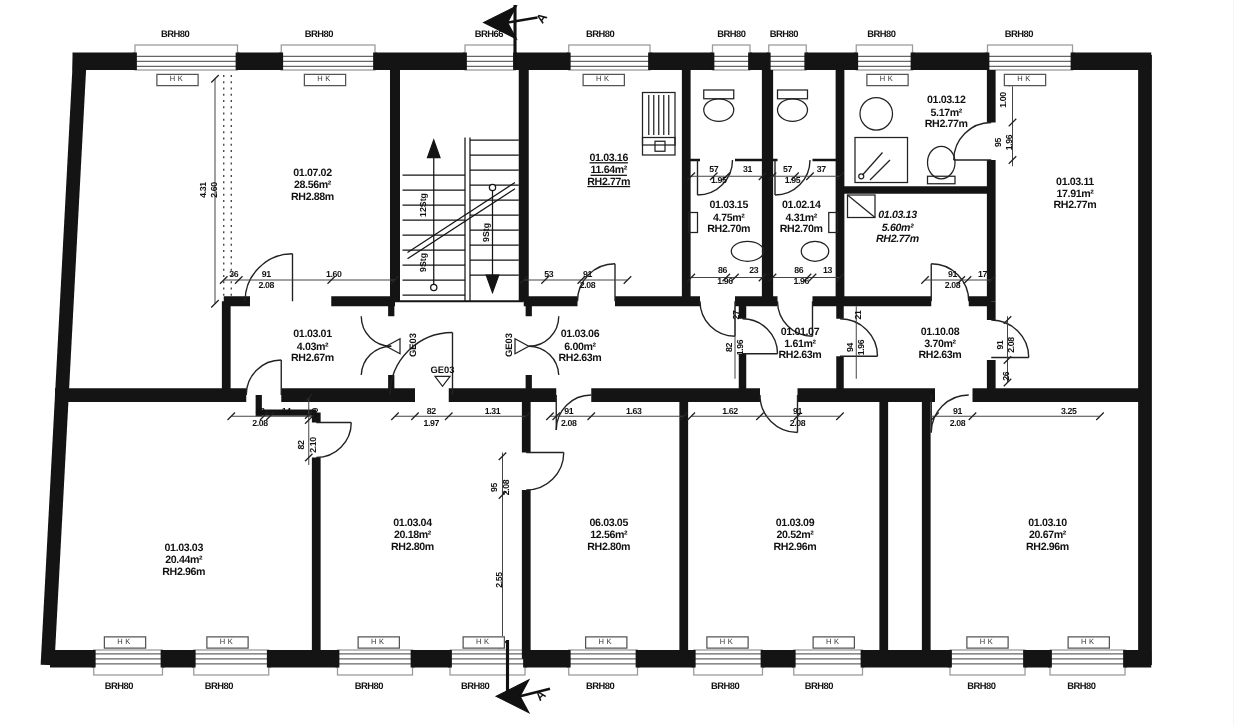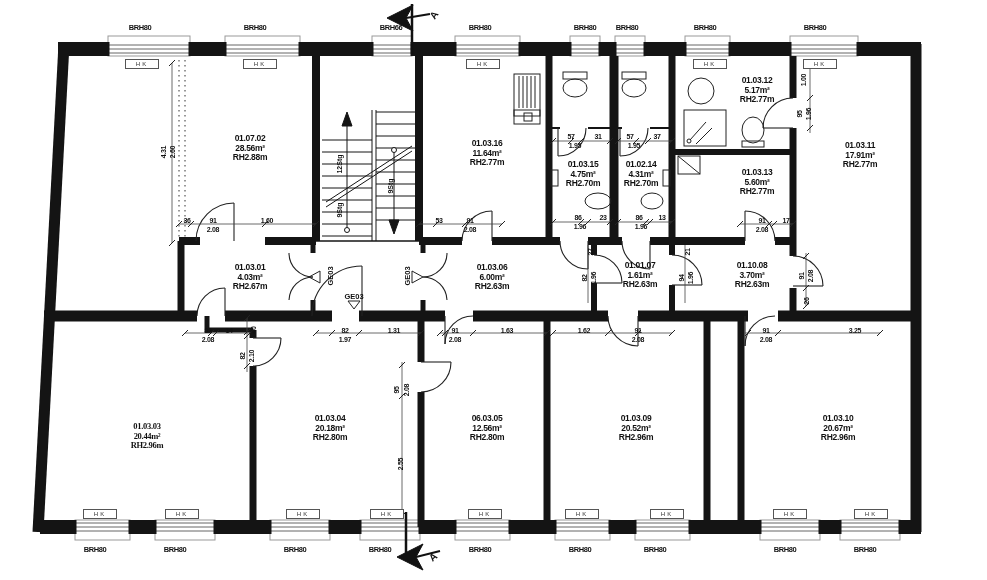--- a/index.html
+++ b/index.html
@@ -389,71 +389,71 @@
       <line x1="416" y1="557" x2="440" y2="551" stroke-width="2"></line>
     </g>
   </svg>
 
   <div id="labels">
       <div class="room-lbl" style="left: 250px; top: 148px;">
         <div>01.07.02</div>
         <div>28.56m²</div>
         <div>RH2.88m</div>
       </div>
-      <div class="room-lbl" style="left: 487px; top: 153px;">
+      <div class="room-lbl" style="left: 487px; top: 136px; text-decoration: underline;">
         <div>01.03.16</div>
         <div>11.64m²</div>
         <div>RH2.77m</div>
       </div>
       <div class="room-lbl" style="left: 583px; top: 174px;">
         <div>01.03.15</div>
         <div>4.75m²</div>
         <div>RH2.70m</div>
       </div>
       <div class="room-lbl" style="left: 641px; top: 174px;">
         <div>01.02.14</div>
         <div>4.31m²</div>
         <div>RH2.70m</div>
       </div>
       <div class="room-lbl" style="left: 757px; top: 90px;">
         <div>01.03.12</div>
         <div>5.17m²</div>
         <div>RH2.77m</div>
       </div>
-      <div class="room-lbl" style="left: 757px; top: 182px;">
+      <div class="room-lbl" style="left: 718px; top: 182px; font-style: italic;">
         <div>01.03.13</div>
         <div>5.60m²</div>
         <div>RH2.77m</div>
       </div>
       <div class="room-lbl" style="left: 860px; top: 155px;">
         <div>01.03.11</div>
         <div>17.91m²</div>
         <div>RH2.77m</div>
       </div>
       <div class="room-lbl" style="left: 250px; top: 277px;">
         <div>01.03.01</div>
         <div>4.03m²</div>
         <div>RH2.67m</div>
       </div>
-      <div class="room-lbl" style="left: 492px; top: 277px;">
+      <div class="room-lbl" style="left: 464px; top: 277px;">
         <div>01.03.06</div>
         <div>6.00m²</div>
         <div>RH2.63m</div>
       </div>
       <div class="room-lbl" style="left: 640px; top: 275px;">
         <div>01.01.07</div>
         <div>1.61m²</div>
         <div>RH2.63m</div>
       </div>
       <div class="room-lbl" style="left: 752px; top: 275px;">
         <div>01.10.08</div>
         <div>3.70m²</div>
         <div>RH2.63m</div>
       </div>
-      <div class="room-lbl" style="left: 147px; top: 436px; font-family: Liberation Serif, serif;">
+      <div class="room-lbl" style="left: 147px; top: 448px;">
         <div>01.03.03</div>
         <div>20.44m²</div>
         <div>RH2.96m</div>
       </div>
       <div class="room-lbl" style="left: 330px; top: 428px;">
         <div>01.03.04</div>
         <div>20.18m²</div>
         <div>RH2.80m</div>
       </div>
       <div class="room-lbl" style="left: 487px; top: 428px;">

